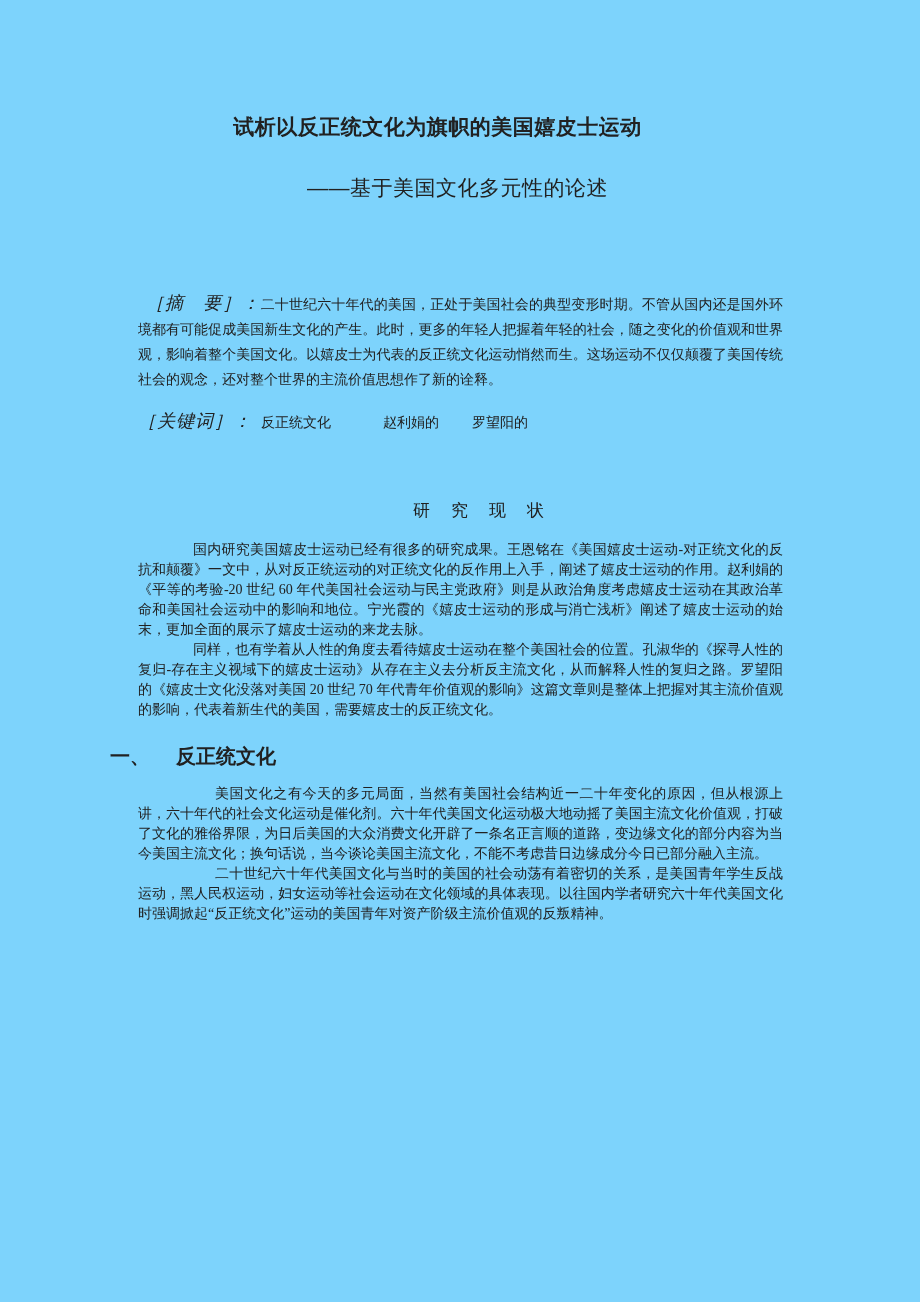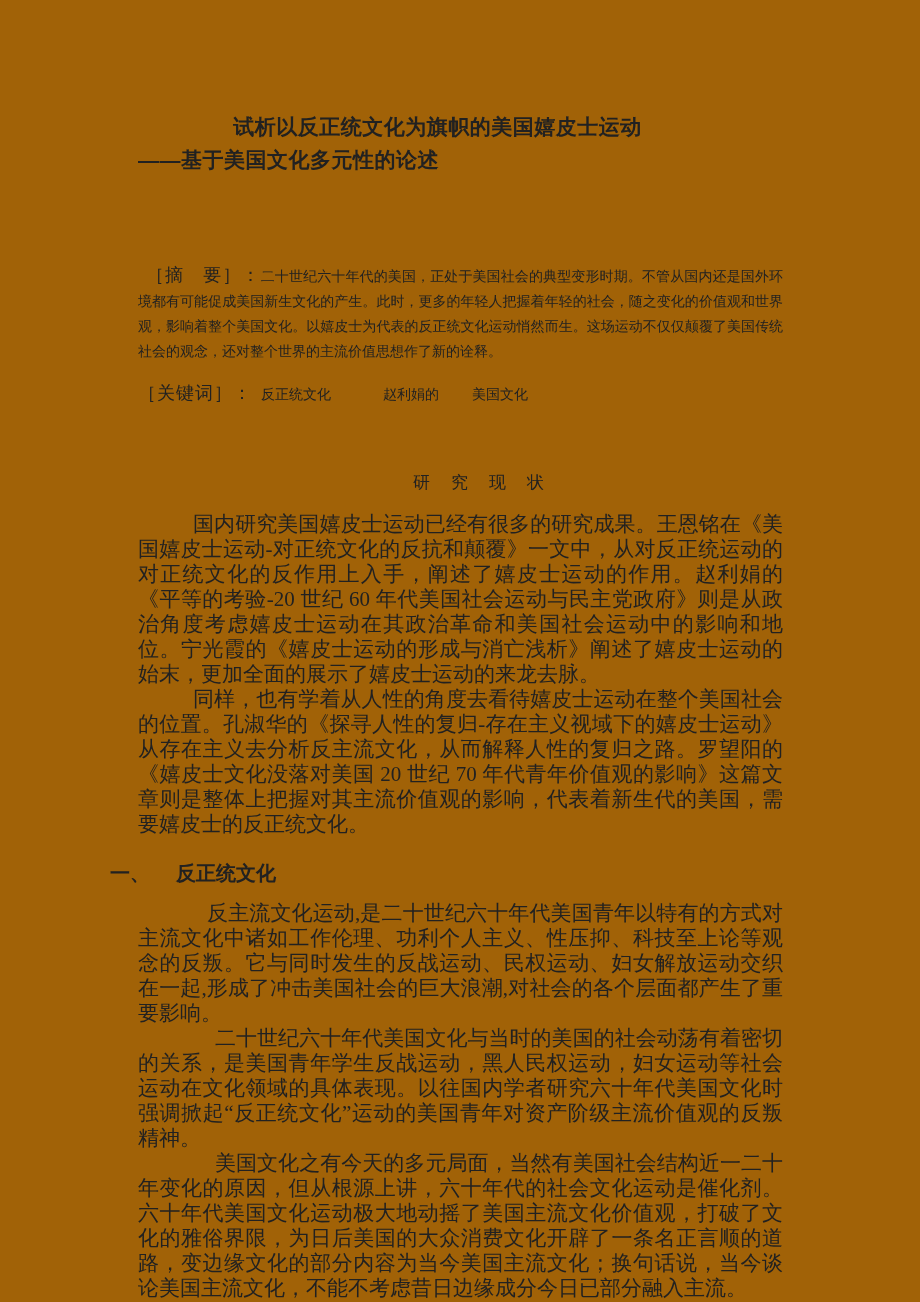--- a/index.html
+++ b/index.html
@@ -5,55 +5,56 @@
   html, body {
     margin: 0;
     padding: 0;
     background: #ffffff;
   }
   .page {
     position: relative;
     width: 920px;
     height: 1302px;
     margin: 0 auto;
-    background: #a16207;
+    background: #7dd3fc;
     box-sizing: border-box;
     padding: 112px 137px 8px 138px;
     color: #212121;
     font-family: "Liberation Serif", "DejaVu Serif", serif;
   }
   .paper-title {
     font-family: "Liberation Sans", "DejaVu Sans", sans-serif;
     font-weight: bold;
     font-size: 21px;
     line-height: 30px;
     text-align: center;
     margin-right: 46px;
     letter-spacing: 0.5px;
   }
   .paper-subtitle {
     font-family: "Liberation Sans", "DejaVu Sans", sans-serif;
-    font-weight: bold;
+    font-weight: normal;
     font-size: 21px;
     line-height: 28px;
-    text-align: left;
+    text-align: center;
     padding-right: 6px;
-    margin-top: 4px;
+    margin-top: 32px;
     letter-spacing: 0.5px;
   }
   .abstract {
     margin-top: 89px;
     font-size: 14px;
     line-height: 25px;
     text-align: justify;
     text-indent: 8px;
   }
   .inline-label {
     font-size: 18px;
     letter-spacing: 1px;
+    font-style: italic;
   }
   .keywords {
     margin-top: 17px;
     font-size: 14px;
     line-height: 25px;
     white-space: nowrap;
   }
   .kw {
     display: inline-block;
   }
@@ -63,22 +64,22 @@
   .status-heading {
     margin-top: 62px;
     margin-left: 38px;
     font-size: 17px;
     line-height: 28px;
     text-align: center;
     letter-spacing: 2px;
   }
   .body-para {
     margin: 0;
-    font-size: 21px;
-    line-height: 25px;
+    font-size: 14px;
+    line-height: 20px;
     text-align: justify;
   }
   .status-block { margin-top: 15px; }
   .indent-3 { text-indent: 55px; }
   .indent-4 { text-indent: 69px; }
   .indent-5 { text-indent: 77px; }
   .section-heading {
     margin-top: 22px;
     margin-left: -28px;
     margin-bottom: 14px;
@@ -97,33 +98,32 @@
 
 <div class="page">
 
   <div class="paper-title">试析以反正统文化为旗帜的美国嬉皮士运动</div>
 
   <div class="paper-subtitle">——基于美国文化多元性的论述</div>
 
   <p class="abstract"><span class="inline-label">［摘　要］：</span><span>二十世纪六十年代的美国，正处于美国社会的典型变形时期。不管从国内还是国外环境都有可能促成美国新生文化的产生。此时，更多的年轻人把握着年轻的社会，随之变化的价值观和世界观，影响着整个美国文化。以嬉皮士为代表的反正统文化运动悄然而生。这场运动不仅仅颠覆了美国传统社会的观念，还对整个世界的主流价值思想作了新的诠释。</span></p>
 
   <div class="keywords">
-    <span class="inline-label">［关键词］：</span><span class="kw kw-1">反正统文化</span><span class="kw kw-2">赵利娟的</span><span class="kw kw-3">美国文化</span>
+    <span class="inline-label">［关键词］：</span><span class="kw kw-1">反正统文化</span><span class="kw kw-2">赵利娟的</span><span class="kw kw-3">罗望阳的</span>
   </div>
 
   <div class="status-heading">研　究　现　状</div>
 
   <div class="status-block">
     <p class="body-para indent-3">国内研究美国嬉皮士运动已经有很多的研究成果。王恩铭在《美国嬉皮士运动-对正统文化的反抗和颠覆》一文中，从对反正统运动的对正统文化的反作用上入手，阐述了嬉皮士运动的作用。赵利娟的《平等的考验-20 世纪 60 年代美国社会运动与民主党政府》则是从政治角度考虑嬉皮士运动在其政治革命和美国社会运动中的影响和地位。宁光霞的《嬉皮士运动的形成与消亡浅析》阐述了嬉皮士运动的始末，更加全面的展示了嬉皮士运动的来龙去脉。</p>
     <p class="body-para indent-3">同样，也有学着从人性的角度去看待嬉皮士运动在整个美国社会的位置。孔淑华的《探寻人性的复归-存在主义视域下的嬉皮士运动》从存在主义去分析反主流文化，从而解释人性的复归之路。罗望阳的《嬉皮士文化没落对美国 20 世纪 70 年代青年价值观的影响》这篇文章则是整体上把握对其主流价值观的影响，代表着新生代的美国，需要嬉皮士的反正统文化。</p>
   </div>
 
   <div class="section-heading">
     <span class="sec-num">一、</span><span>反正统文化</span>
   </div>
 
   <div>
-    <p class="body-para indent-4">反主流文化运动,是二十世纪六十年代美国青年以特有的方式对主流文化中诸如工作伦理、功利个人主义、性压抑、科技至上论等观念的反叛。它与同时发生的反战运动、民权运动、妇女解放运动交织在一起,形成了冲击美国社会的巨大浪潮,对社会的各个层面都产生了重要影响。</p>
+    <p class="body-para indent-5">美国文化之有今天的多元局面，当然有美国社会结构近一二十年变化的原因，但从根源上讲，六十年代的社会文化运动是催化剂。六十年代美国文化运动极大地动摇了美国主流文化价值观，打破了文化的雅俗界限，为日后美国的大众消费文化开辟了一条名正言顺的道路，变边缘文化的部分内容为当今美国主流文化；换句话说，当今谈论美国主流文化，不能不考虑昔日边缘成分今日已部分融入主流。</p>
     <p class="body-para indent-5">二十世纪六十年代美国文化与当时的美国的社会动荡有着密切的关系，是美国青年学生反战运动，黑人民权运动，妇女运动等社会运动在文化领域的具体表现。以往国内学者研究六十年代美国文化时强调掀起“反正统文化”运动的美国青年对资产阶级主流价值观的反叛精神。</p>
-    <p class="body-para indent-5">美国文化之有今天的多元局面，当然有美国社会结构近一二十年变化的原因，但从根源上讲，六十年代的社会文化运动是催化剂。六十年代美国文化运动极大地动摇了美国主流文化价值观，打破了文化的雅俗界限，为日后美国的大众消费文化开辟了一条名正言顺的道路，变边缘文化的部分内容为当今美国主流文化；换句话说，当今谈论美国主流文化，不能不考虑昔日边缘成分今日已部分融入主流。</p>
   </div>
 
 </div>
 
 </body></html>

